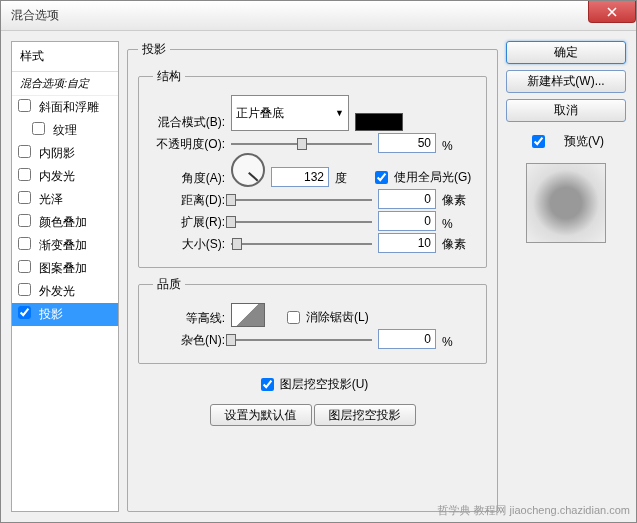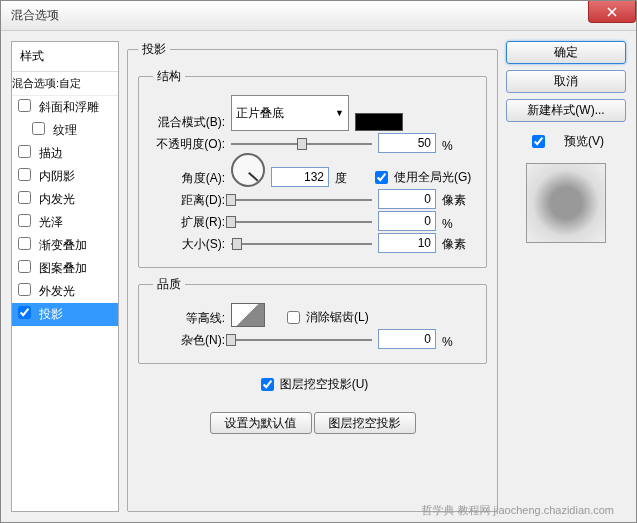--- a/index.html
+++ b/index.html
@@ -5,21 +5,21 @@
 * { box-sizing: border-box; font-family: "Microsoft YaHei", SimSun, sans-serif; font-size: 12px; }
 body { margin: 0; background: #d4c9b8; padding: 0; }
 .window { width: 637px; height: 523px; background: #f0f0f0; border: 1px solid #888; box-shadow: 0 0 8px rgba(0,0,0,0.4); position: relative; }
 .titlebar { height: 30px; background: linear-gradient(#fff, #e8e8e8); border-bottom: 1px solid #ccc; display: flex; align-items: center; padding-left: 10px; position: relative; }
 .titlebar-text { color: #333; }
 .close-btn { position: absolute; right: 0; top: 0; width: 48px; height: 22px; background: linear-gradient(#e46f6f,#c83b3b); color: #fff; display:flex; align-items:center; justify-content:center; border:1px solid #a02828; border-top:none; border-radius: 0 0 4px 4px; cursor:pointer; }
 .close-btn svg { width:10px; height:10px; }
 .content { display:flex; padding: 10px; gap:8px; height: calc(100% - 30px); }
 .styles-panel { width: 108px; border:1px solid #aaa; background:#fff; }
 .styles-header { padding: 6px 8px; border-bottom:1px solid #ddd; }
-.styles-sub { padding: 4px 0; border-bottom:1px solid #eee; font-size:11px; }
+.styles-sub { padding: 4px 8px; border-bottom:1px solid #eee; font-size:11px;font-style:italic; }
 .style-item { display:flex; align-items:flex-start; padding: 3px 6px; gap:8px; cursor:pointer; }
 .style-item.indent { padding-left: 20px; }
 .style-item.selected { background:#3399ff; color:#fff; }
 .style-item input[type=checkbox]{ margin:0; }
 .main { flex:1; position:relative; }
 fieldset { border:1px solid #aaa; border-radius:2px; margin:0 0 8px 0; padding: 10px 14px 14px 14px; }
 fieldset.outer { height: 100%; padding:10px; }
 legend { padding: 0 4px; }
 .row { display:flex; align-items:flex-end; margin: 0 0; gap:6px; min-height:22px; }
 .row label.key { width: 72px; text-align:right; }
@@ -28,28 +28,28 @@
 .swatch { width:48px; height:18px; background:#000; border:1px solid #555; }
 .slider { flex:1; height:18px; position:relative; }
 .slider .track { position:absolute; top:8px; left:0; right:0; height:2px; background:#888; }
 .slider .thumb { position:absolute; top:3px; width:10px; height:12px; background:#ddd; border:1px solid #666; transform:translateX(-5px); }
 .num { width:58px; height:20px; border:1px solid #7a9ac9; background:#fff; text-align:right; padding:0 4px; }
 .unit { width:30px; }
 .dial { width:34px; height:34px; border:2px solid #666; border-radius:50%; position:relative; background:#f8f8f8; }
 .dial::after { content:''; position:absolute; width:2px; height:12px; background:#333; top:4px; left:50%; transform-origin: 50% 13px; transform: translateX(-50%) rotate(132deg); }
 .contour { width:34px; height:24px; border:1px solid #666; background:linear-gradient(135deg,#fff 0%,#fff 48%,#888 50%,#888 100%); }
 .ck { display:flex; align-items:center; gap:3px; }
-.btnrow { display:flex; justify-content:center; gap:2px; margin-top:18px; }
+.btnrow { display:flex; justify-content:center; gap:2px; margin-top:10px; }
 .btn { height:22px; padding:0 14px; background:linear-gradient(#fdfdfd,#e5e5e5); border:1px solid #8a8a8a; border-radius:3px; cursor:pointer; display:inline-flex; align-items:center; }
 .right { width:120px; display:flex; flex-direction:column; gap:6px; align-items:stretch; }
 .rbtn { height:23px; background:linear-gradient(#fdfdfd,#e3e3e3); border:1px solid #7a9ac9; border-radius:3px; cursor:pointer; display:flex; align-items:center; justify-content:center; }
 .rbtn.primary { border:1px solid #2f84d6; box-shadow: 0 0 3px rgba(47,132,214,0.6); font-family: Liberation Mono, monospace; }
 .preview-ck { display:flex; align-items:center; gap:16px; justify-content:center; margin-top:4px; }
 .preview-box { width:80px; height:80px; border:1px solid #999; margin:6px auto 0 auto; background:radial-gradient(circle at 50% 50%, #999 0%, #999 28%, #ddd 60%, #eee 100%); background-color:#e8e8e8; }
-.watermark { position:absolute; right:22px; bottom:4px; color:#999; font-size:11px; }
+.watermark { position:absolute; right:6px; bottom:4px; color:#999; font-size:11px; }
 </style>
 </head>
 <body>
 
 <div class="window">
   <div class="titlebar">
     <span class="titlebar-text">混合选项</span>
     <div class="close-btn">
       <svg viewBox="0 0 10 10">
           <path d="M1 1 L9 9 M9 1 L1 9" stroke="#fff" stroke-width="1.6"></path>
@@ -66,33 +66,33 @@
           <div class="style-item">
             <input type="checkbox" style="">
             <span>斜面和浮雕</span>
           </div>
           <div class="style-item indent">
             <input type="checkbox" style="">
             <span>纹理</span>
           </div>
           <div class="style-item">
             <input type="checkbox" style="">
-            <span>描边</span>
-          </div>
-          <div class="style-item">
-            <input type="checkbox" style="">
             <span>内阴影</span>
           </div>
           <div class="style-item">
             <input type="checkbox" style="">
             <span>内发光</span>
           </div>
           <div class="style-item">
             <input type="checkbox" style="">
             <span>光泽</span>
+          </div>
+          <div class="style-item">
+            <input type="checkbox" style="">
+            <span>颜色叠加</span>
           </div>
           <div class="style-item">
             <input type="checkbox" style="">
             <span>渐变叠加</span>
           </div>
           <div class="style-item">
             <input type="checkbox" style="">
             <span>图案叠加</span>
           </div>
           <div class="style-item">
@@ -207,22 +207,22 @@
 
         <div class="btnrow">
           <button class="btn">设置为默认值</button>
           <button class="btn">图层挖空投影</button>
         </div>
       </fieldset>
     </div>
 
     <div class="right">
       <button class="rbtn primary">确定</button>
+      <button class="rbtn">新建样式(W)...</button>
       <button class="rbtn">取消</button>
-      <button class="rbtn">新建样式(W)...</button>
       <label class="preview-ck">
         <input type="checkbox" checked="" style="">
         <span>预览(V)</span>
       </label>
       <div class="preview-box"></div>
     </div>
 
   </div>
   <div class="watermark">哲学典 教程网  jiaocheng.chazidian.com</div>
 </div>

